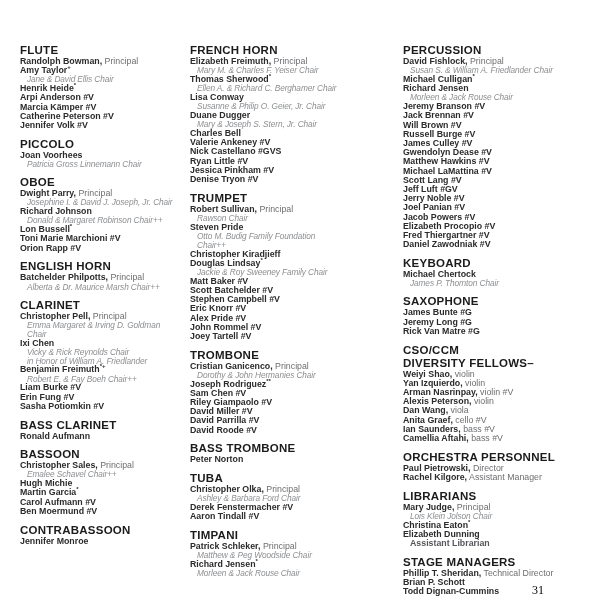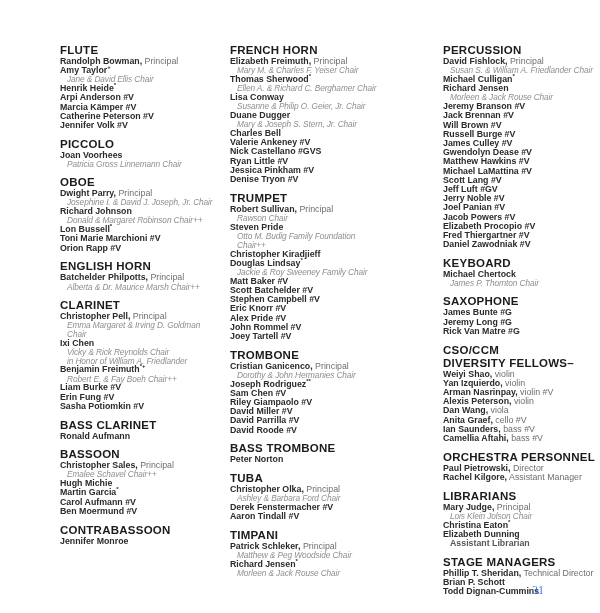--- a/index.html
+++ b/index.html
@@ -4,21 +4,21 @@
 <style>
   html,body{margin:0;padding:0;}
   body{
     width:600px;height:613px;overflow:hidden;background:#ffffff;
     font-family:"Liberation Sans","DejaVu Sans",sans-serif;
     -webkit-font-smoothing:antialiased;
   }
   .page{position:relative;width:600px;height:613px;background:#ffffff;}
   .columns{
     display:flex;flex-direction:row;align-items:flex-start;
-    padding:44px 0 0 60px;box-sizing:border-box;
+    padding:44px 0 0 20px;box-sizing:border-box;
   }
   .column{flex:none;}
   .column-1{width:170px;}
   .column-2{width:175px;}
   .column-3{width:200px;margin-left:38px;}
   .roster-section{margin:0 0 7.5px 0;}
   .section-title{
     font-size:11.5px;line-height:12px;font-weight:800;
     color:#1b1b1b;letter-spacing:.25px;margin:0 0 1px 0;white-space:nowrap;
   }
@@ -36,21 +36,21 @@
     font-size:8.3px;line-height:8.8px;font-style:italic;font-weight:400;
     color:#8d8f92;padding-left:7px;white-space:nowrap;letter-spacing:-.1px;
   }
   .note{
     font-size:8.8px;line-height:9.2px;font-weight:700;color:#55565a;
     padding-left:7px;white-space:nowrap;
   }
   .page-number{
     position:absolute;right:56px;bottom:15px;
     font-family:"Liberation Serif","DejaVu Serif",serif;
-    font-size:12px;color:#3b82f6;
+    font-size:12px;color:#000000;
   }
 </style>
 </head>
 <body>
 
 <div class="page">
   <div class="columns" id="columns">
       <div class="column column-1">
         <section class="roster-section">
           <div class="section-title">FLUTE</div>

